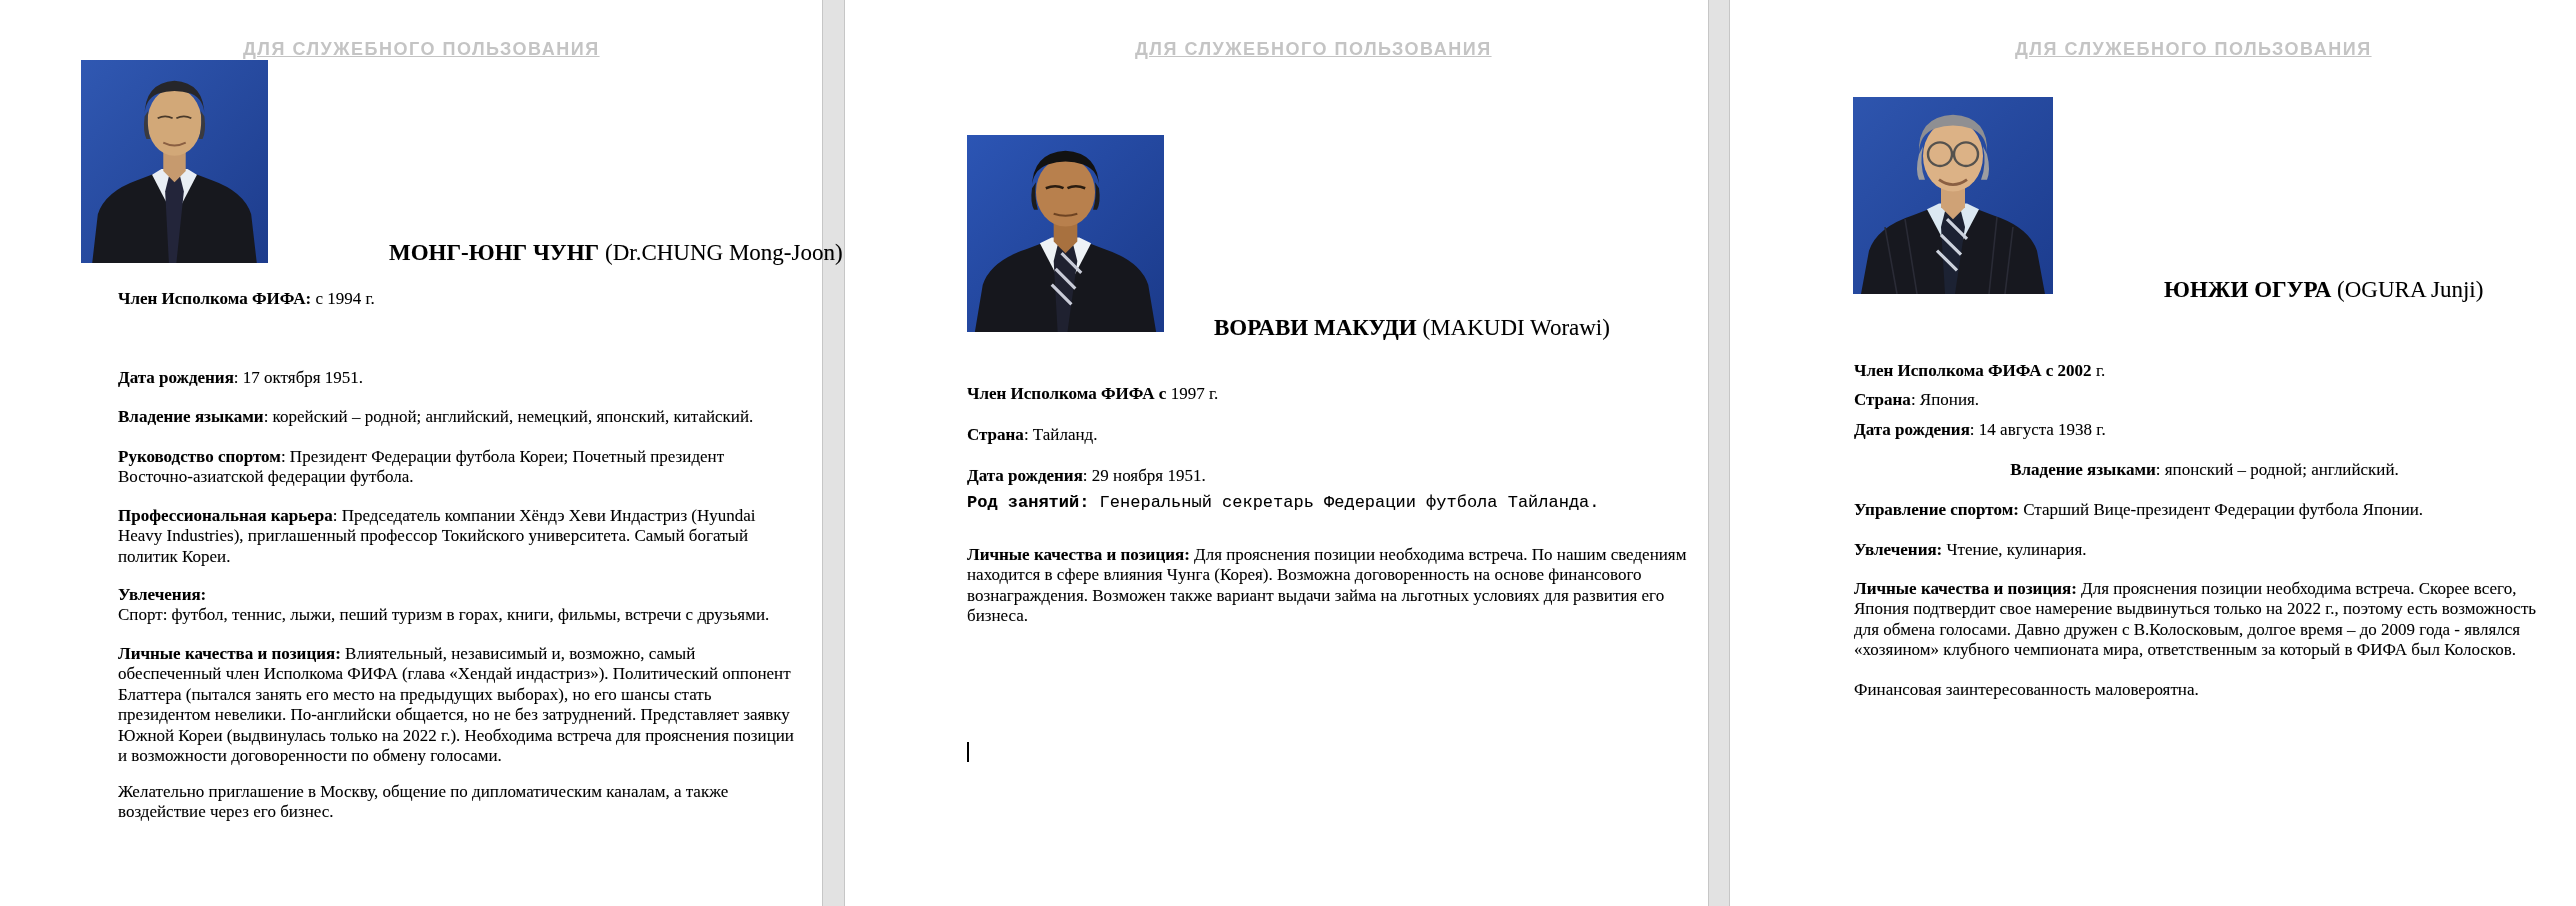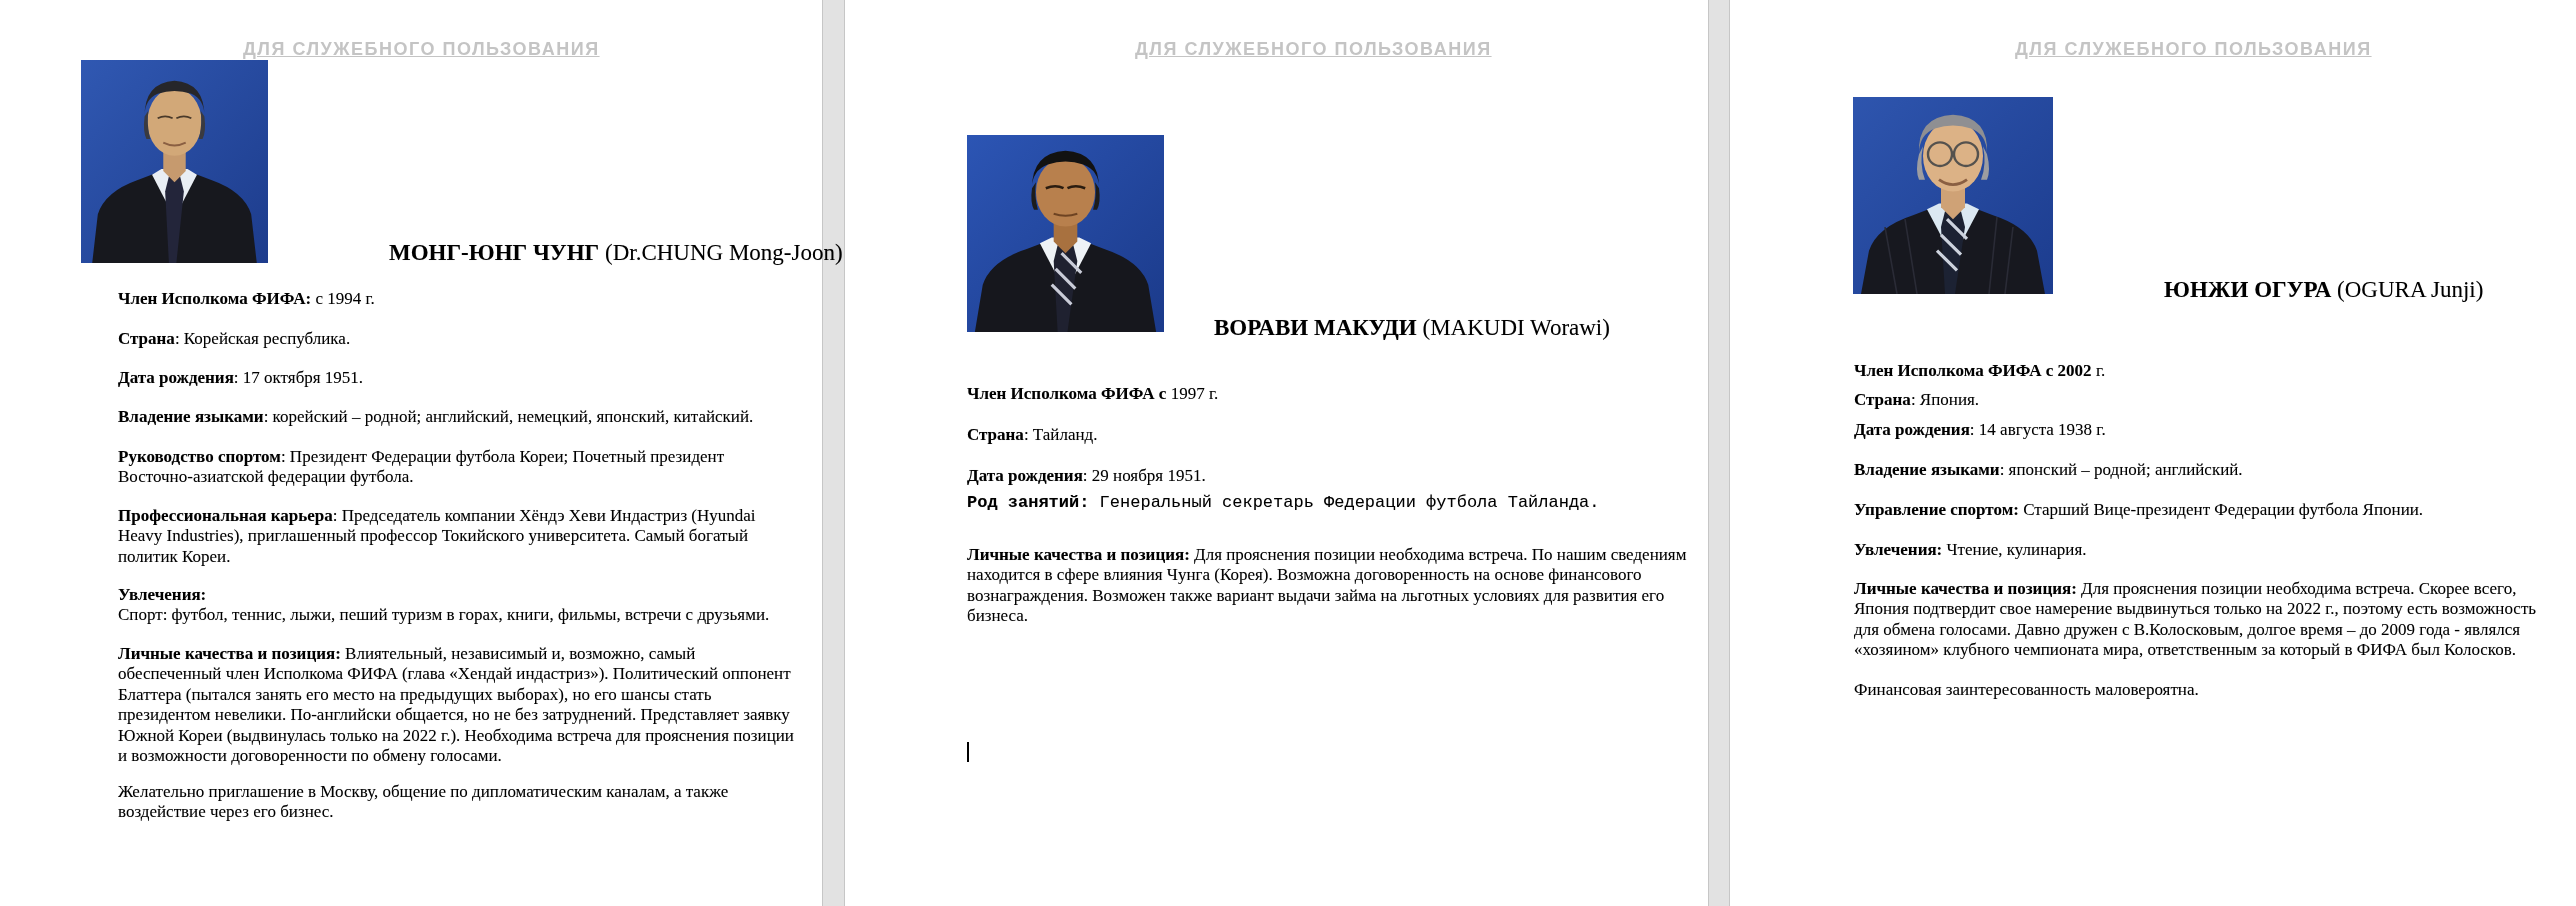--- a/index.html
+++ b/index.html
@@ -79,21 +79,20 @@
       <path d="M51,31 Q55,29 59,31" stroke="#4a3a2a" stroke-width="1" fill="none"></path>
       <path d="M44,44 Q50,47 56,44" stroke="#8a5f42" stroke-width="1" fill="none"></path>
     </svg>
   </div>
 
   <div class="doc-title" style="left:389px; top:240px;">
     <span class="t-bold">МОНГ-ЮНГ ЧУНГ</span><span> (Dr.CHUNG Mong-Joon)</span>
   </div>
 
   <div class="para p1-para" style="top:289px;"><span class="lbl">Член Исполкома ФИФА:</span><span> с 1994 г.</span></div>
-  <div class="para p1-para" style="top:329px;"><span class="lbl">Страна</span><span>: Корейская республика.</span></div>
   <div class="para p1-para" style="top:368px;"><span class="lbl">Дата рождения</span><span>: 17 октября 1951.</span></div>
   <div class="para p1-para" style="top:407px;"><span class="lbl">Владение языками</span><span>: корейский – родной; английский, немецкий, японский, китайский.</span></div>
   <div class="para p1-para" style="top:506px;"><span class="lbl">Профессиональная карьера</span><span>: Председатель компании Хёндэ Хеви Индастриз (Hyundai Heavy Industries), приглашенный профессор Токийского университета. Самый богатый политик Кореи.</span></div>
   <div class="para p1-para" style="top:447px;"><span class="lbl">Руководство спортом</span><span>: Президент Федерации футбола Кореи; Почетный президент Восточно-азиатской федерации футбола.</span></div>
   <div class="para p1-para" style="top:585px;"><span class="lbl">Увлечения:</span><span></span></div>
   <div class="para p1-para" style="top:605px;"><span class="lbl"></span><span>Спорт: футбол, теннис, лыжи, пеший туризм в горах, книги, фильмы, встречи с друзьями.</span></div>
   <div class="para p1-para" style="top:644px;"><span class="lbl">Личные качества и позиция:</span><span> Влиятельный, независимый и, возможно, самый обеспеченный член Исполкома ФИФА (глава «Хендай индастриз»). Политический оппонент Блаттера (пытался занять его место на предыдущих выборах), но его шансы стать президентом невелики. По-английски общается, но не без затруднений. Представляет заявку Южной Кореи (выдвинулась только на 2022 г.). Необходима встреча для прояснения позиции и возможности договоренности по обмену голосами.</span></div>
   <div class="para p1-para" style="top:782px;"><span class="lbl"></span><span>Желательно приглашение в Москву, общение по дипломатическим каналам, а также воздействие через его бизнес.</span></div>
 </div>
 
@@ -167,18 +166,18 @@
   </svg>
 </div>
 
 <div class="doc-title" style="left:2164px; top:277px;">
   <span class="t-bold">ЮНЖИ ОГУРА</span><span> (OGURA Junji)</span>
 </div>
 
 <div class="para p3-para" style="top:361px;"><span class="lbl">Член Исполкома ФИФА с 2002</span><span> г.</span></div>
 <div class="para p3-para" style="top:390px;"><span class="lbl">Страна</span><span>: Япония.</span></div>
 <div class="para p3-para" style="top:420px;"><span class="lbl">Дата рождения</span><span>: 14 августа 1938 г.</span></div>
-<div class="para p3-para" style="top:460px;"><span class="lbl">Владение языками</span><span>: японский – родной; английский.</span></div>
+<div class="para p3-para" style="top:460px;text-align:center;"><span class="lbl">Владение языками</span><span>: японский – родной; английский.</span></div>
 <div class="para p3-para" style="top:500px;"><span class="lbl">Управление спортом:</span><span> Старший Вице-президент Федерации футбола Японии.</span></div>
 <div class="para p3-para" style="top:540px;"><span class="lbl">Увлечения:</span><span> Чтение, кулинария.</span></div>
 <div class="para p3-para" style="top:579px;"><span class="lbl">Личные качества и позиция:</span><span> Для прояснения позиции необходима встреча. Скорее всего, Япония подтвердит свое намерение выдвинуться только на 2022 г., поэтому есть возможность для обмена голосами. Давно дружен с В.Колосковым, долгое время – до 2009 года -  являлся «хозяином» клубного чемпионата мира, ответственным за который в ФИФА был Колосков.</span></div>
 <div class="para p3-para" style="top:680px;"><span class="lbl"></span><span>Финансовая заинтересованность маловероятна.</span></div>
 
 
 </body></html>

